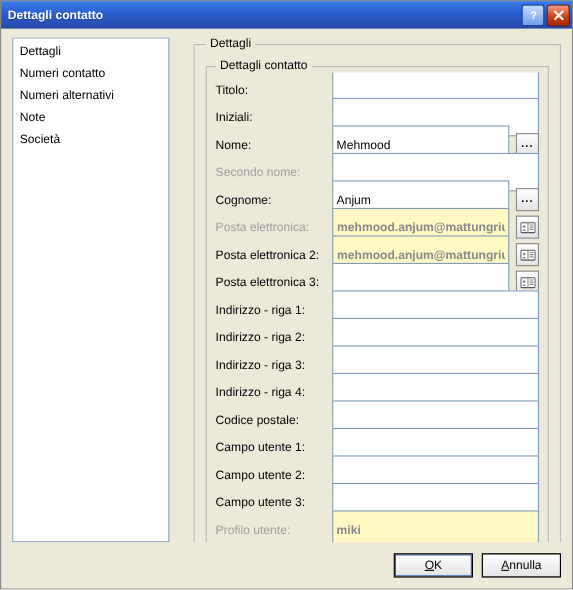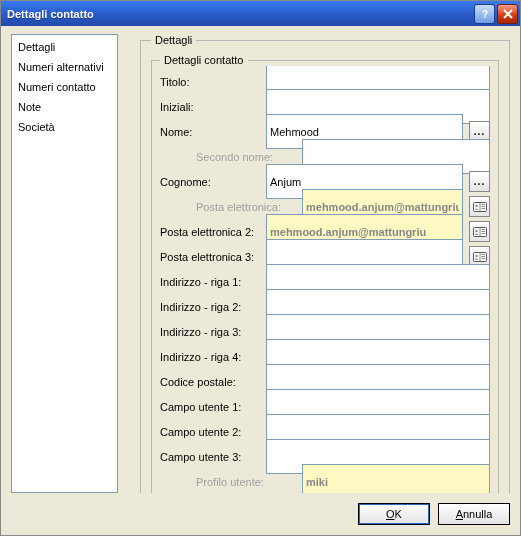--- a/index.html
+++ b/index.html
@@ -113,21 +113,21 @@
     align-items: center;
     gap: 6px;
     height: 19px;
   }
   .form-label {
     width: 100px;
     text-align: left;
     color: #000;
     white-space: nowrap;
   }
-  .form-label.disabled { color: #A0A0A0; margin-left: 36px; }
+  .form-label.disabled { color: #A0A0A0; }
   .form-input {
     flex: 1 1 auto;
     height: 35px;
     box-sizing: border-box;
     border: 1px solid #7F9DB9;
     background: #fff;
     font: inherit;
     padding: 1px 3px;
     color: #000;
   }
@@ -184,22 +184,22 @@
         </svg>
       </div>
     </div>
   </div>
 
   <div class="client">
     <div class="content-row">
 
       <div class="nav-list">
         <div class="nav-item">Dettagli</div>
+        <div class="nav-item">Numeri contatto</div>
         <div class="nav-item">Numeri alternativi</div>
-        <div class="nav-item">Numeri contatto</div>
         <div class="nav-item">Note</div>
         <div class="nav-item">Società</div>
       </div>
 
       <div class="right-pane">
         <fieldset class="group">
           <legend>Dettagli</legend>
           <fieldset class="inner">
             <legend>Dettagli contatto</legend>
             <div class="form-rows">

